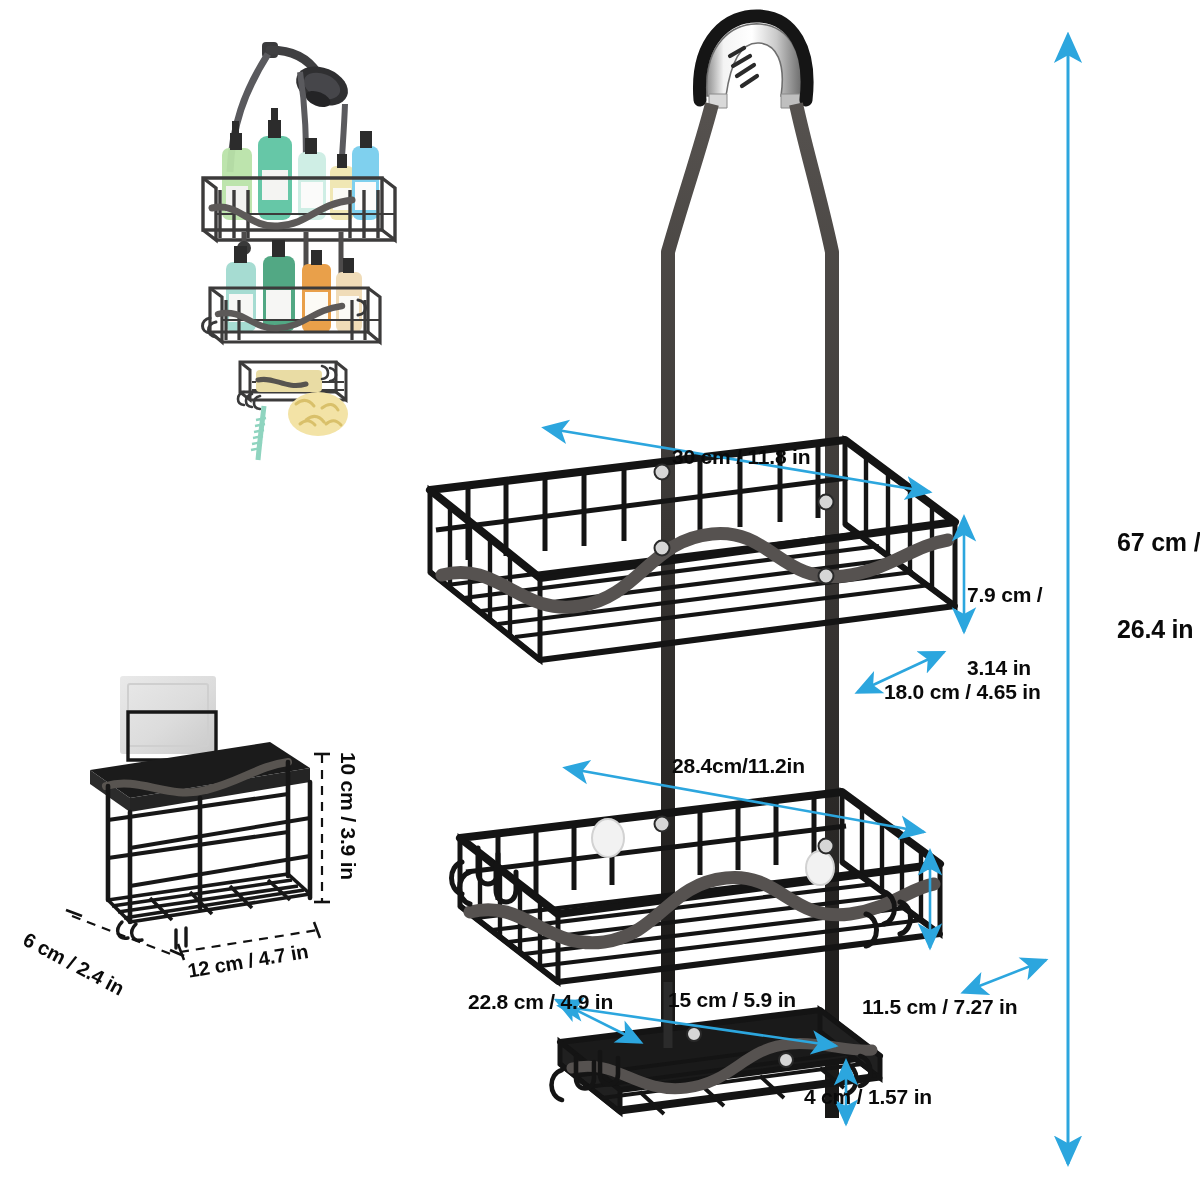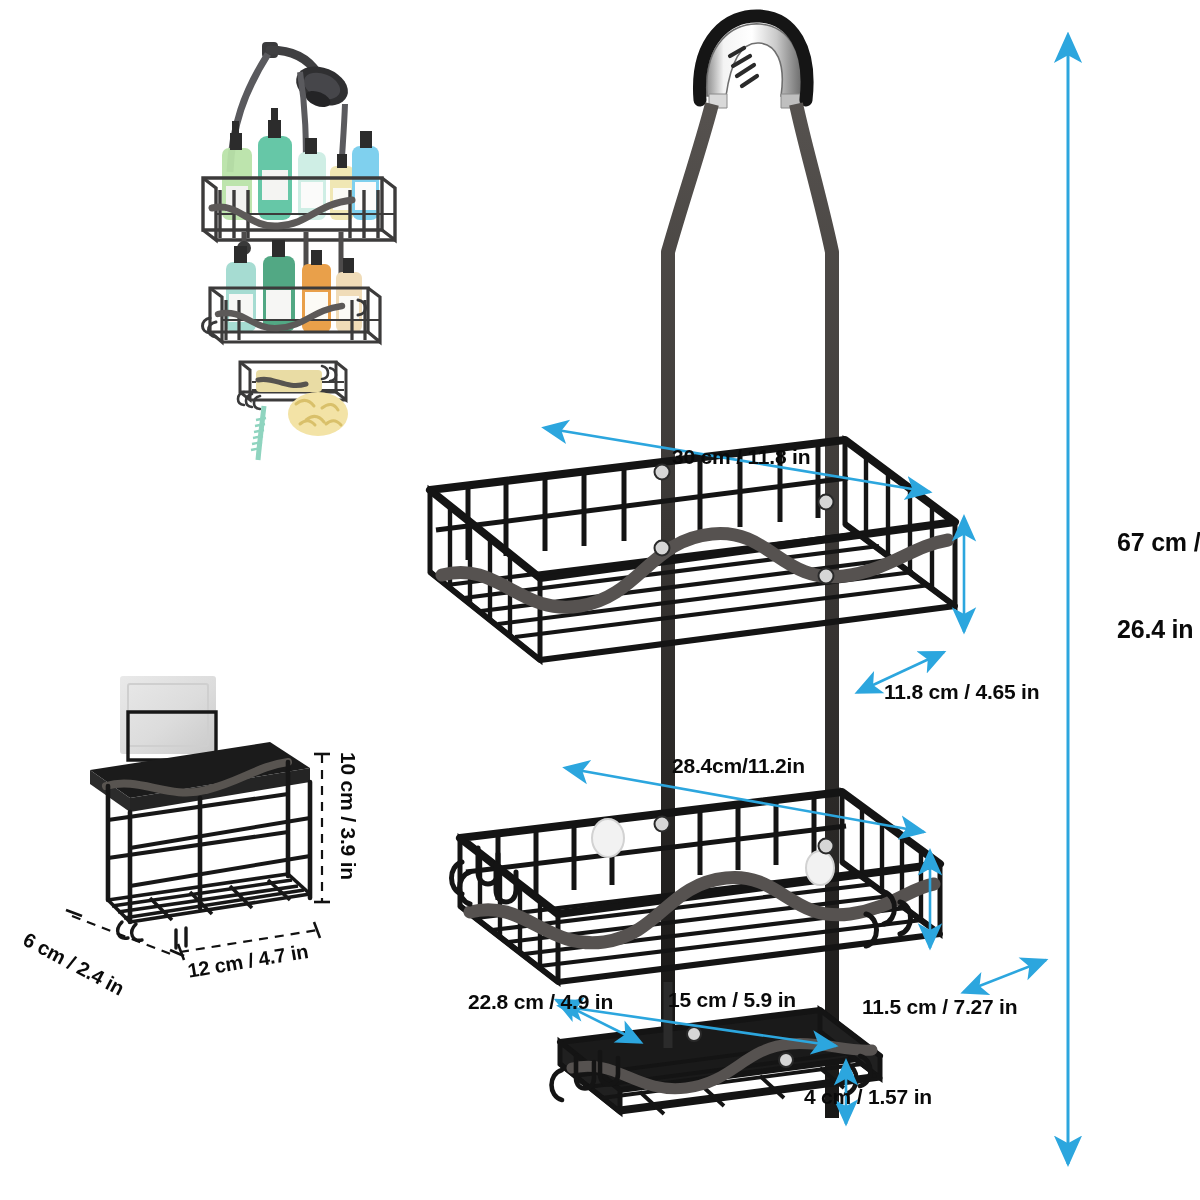--- a/index.html
+++ b/index.html
@@ -439,22 +439,26 @@
       <line x1="560" y1="1006" x2="836" y2="1046" marker-start="url(#arrTail)" marker-end="url(#arrHead)"></line>
 
       <line x1="846" y1="1062" x2="846" y2="1124" marker-start="url(#arrTail)" marker-end="url(#arrHead)"></line>
 
       <line x1="1068" y1="36" x2="1068" y2="1164" marker-start="url(#arrTail)" marker-end="url(#arrHead)" stroke-width="3"></line>
     </g>
   </svg>
 
   <div class="dimlabel dl-30">30 cm / 11.8 in</div>
 
-
-  <div class="dimlabel dl-118d">11.8 cm / 4.65 in</div>
+  <div class="dimlabel dl-79">
+    <span class="sub">7.9 cm /</span>
+    <span class="sub">3.14 in</span>
+  </div>
+
+  <div class="dimlabel dl-118d">18.0 cm / 4.65 in</div>
 
   <div class="dimlabel dl-67">
     <span class="sub">67 cm /</span>
     <span class="sub">26.4 in</span>
   </div>
 
   <div class="dimlabel dl-284">28.4cm/11.2in</div>
 
 
   <div class="dimlabel dl-125">22.8 cm / 4.9 in</div>

